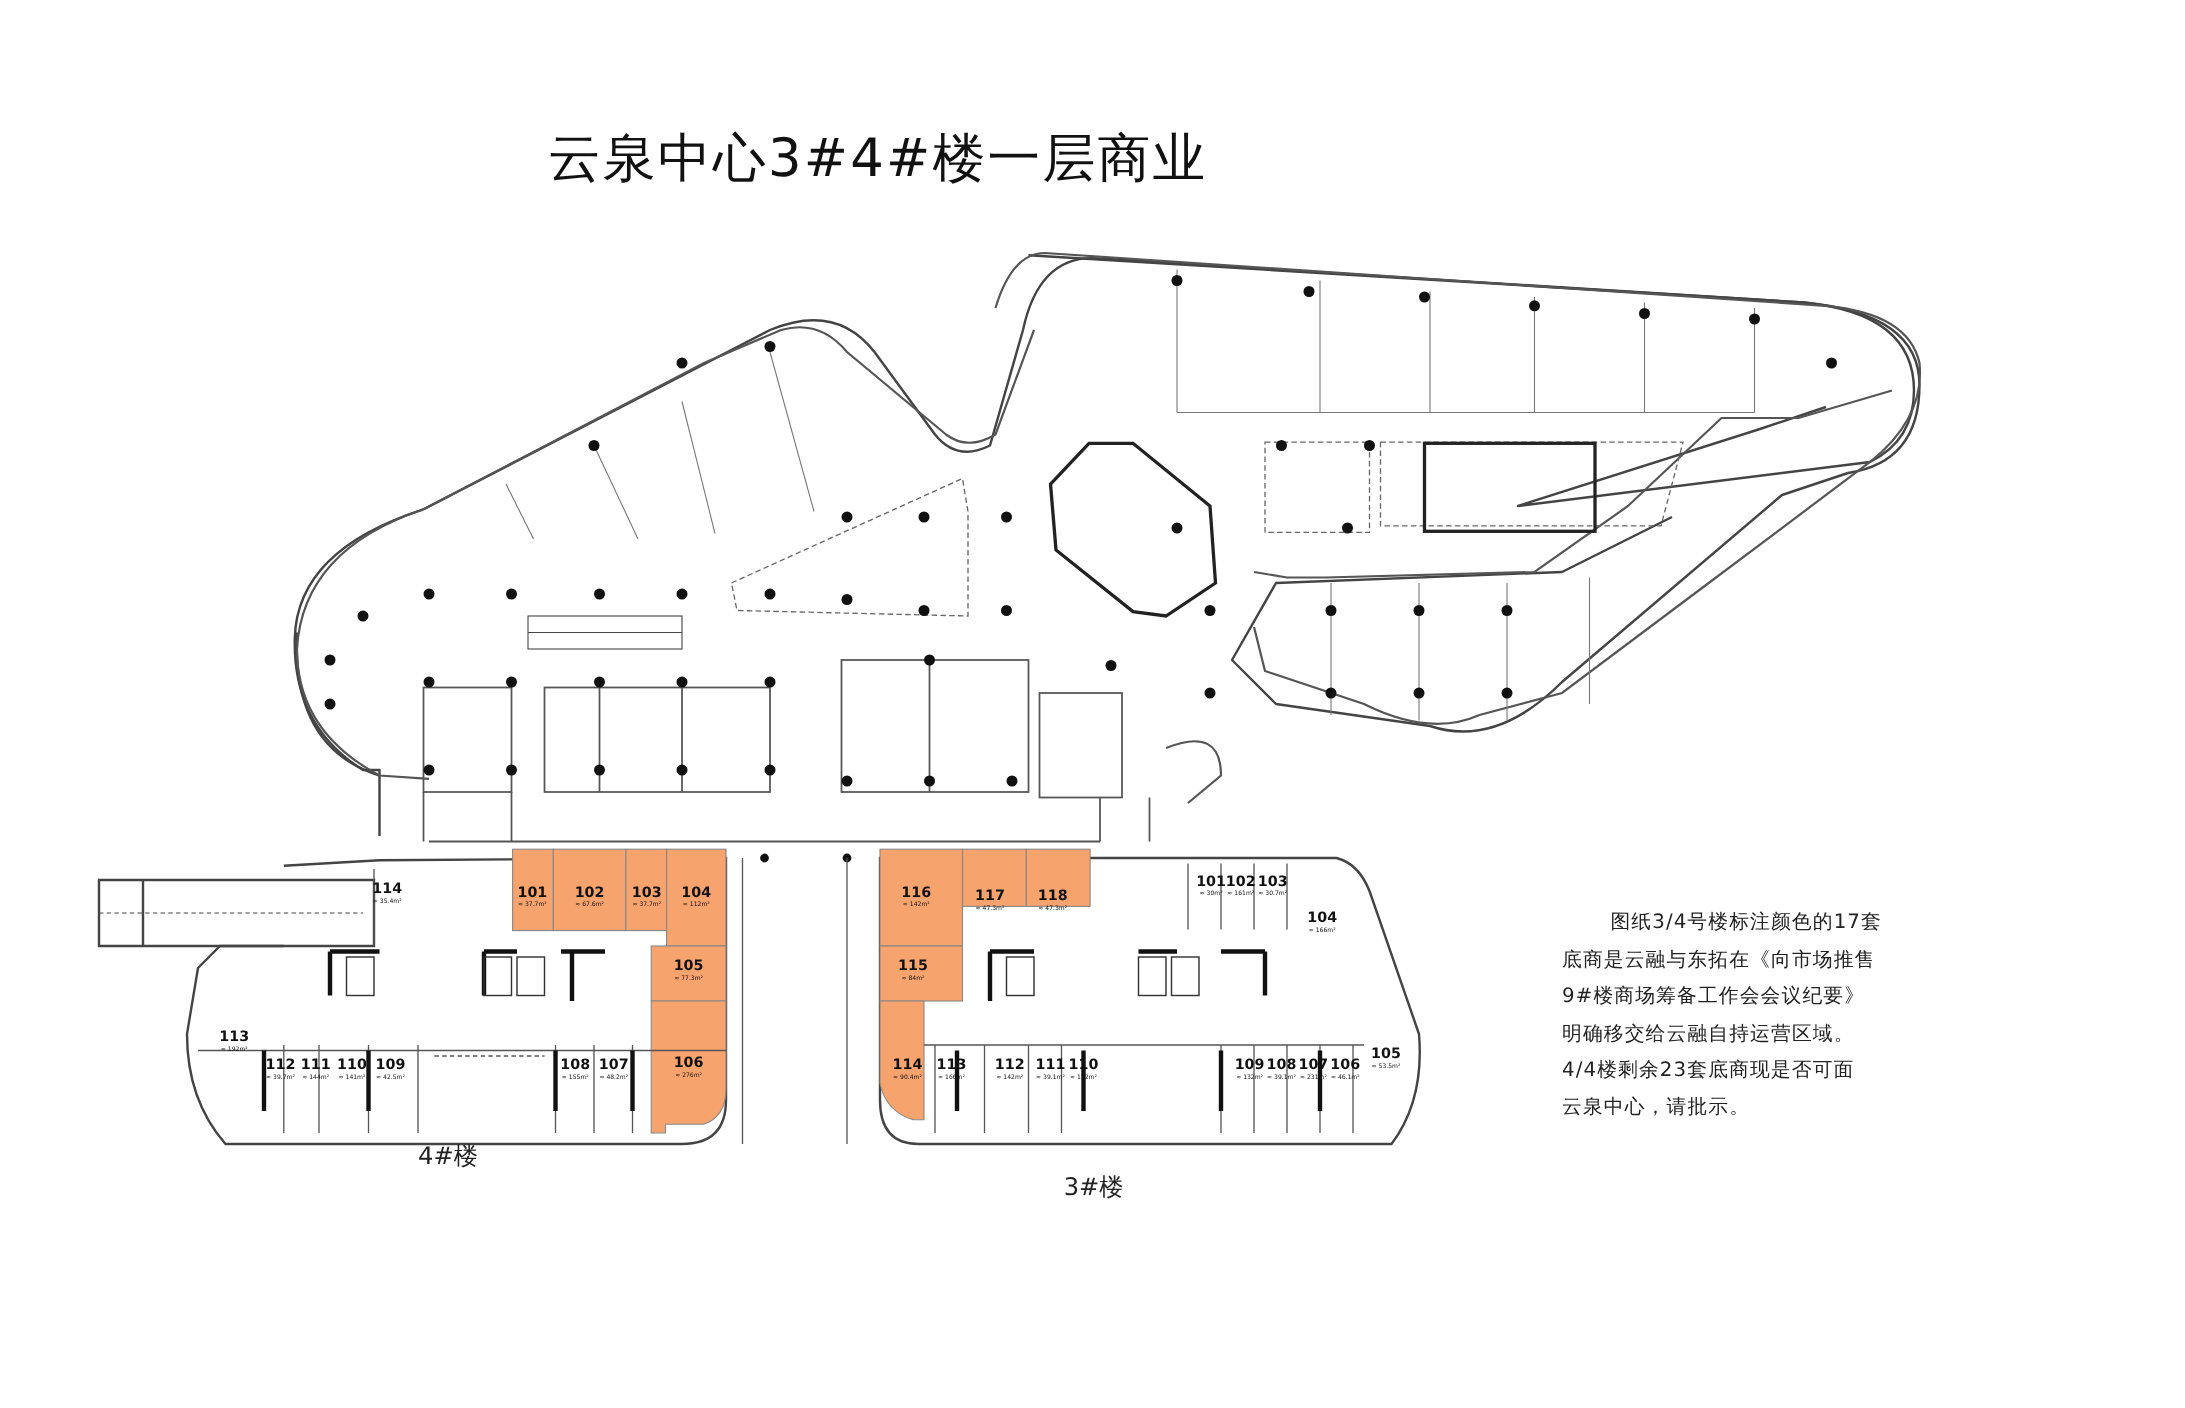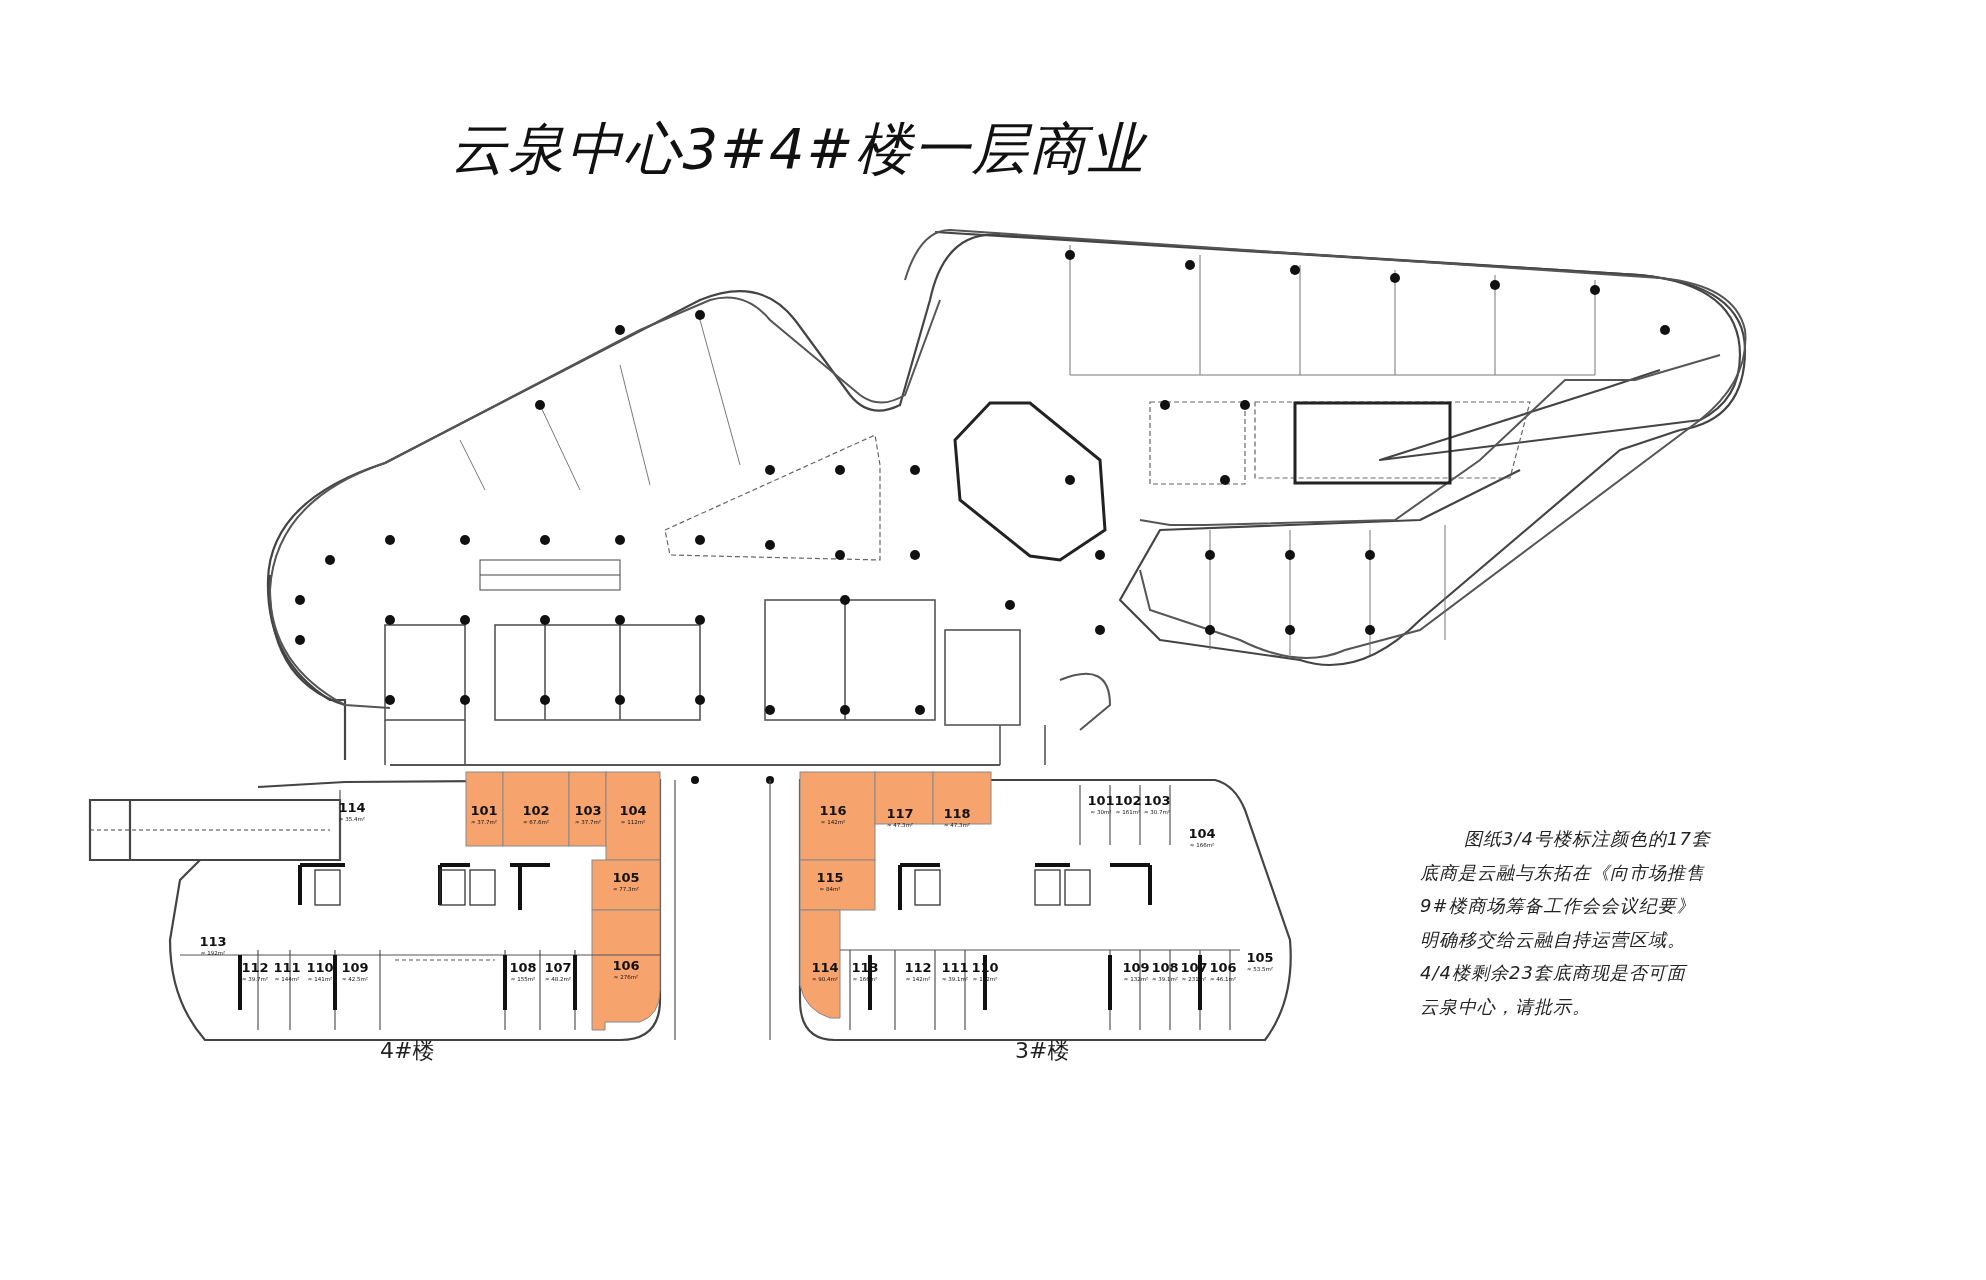--- a/index.html
+++ b/index.html
@@ -1,24 +1,24 @@
 <!DOCTYPE html>
 <html><head>
 <meta charset="utf-8">
 <style>
   html, body { margin:0; padding:0; background:#ffffff; }
   body { width:1986px; height:1280px; position:relative; overflow:hidden;
          font-family:"DejaVu Sans", sans-serif; color:#111; }
   .title { position:absolute; left:0; width:1596px; top:112px; text-align:center;
-           font-size:56px; letter-spacing:2px; font-weight:normal; color:#111;font-style:italic; }
+           font-size:48px; letter-spacing:2px; font-weight:normal; color:#111; }
   .plan { position:absolute; left:0; top:0; width:1986px; height:1280px; }
   .bld-label { position:absolute; font-size:22px; color:#222; top:1036px; }
   .note { position:absolute; left:1420px; top:822px; width:300px;
           font-size:18px; line-height:33.5px; color:#222; letter-spacing:1px; }
-  .note p { margin:0; white-space:nowrap;font-style:italic; }
+  .note p { margin:0; white-space:nowrap; }
   .note p.first { text-indent:44px; }
   .unit-no { font-family:"DejaVu Sans", sans-serif; font-weight:bold; font-size:13px; fill:#111; text-anchor:middle; }
   .unit-area { font-family:"DejaVu Sans", sans-serif; font-size:5.5px; fill:#111; text-anchor:middle; }
 </style>
 </head>
 <body>
 
 <div class="title">云泉中心3#4#楼一层商业</div>
 
 <svg class="plan" viewBox="0 0 1986 1280" xmlns="http://www.w3.org/2000/svg">
@@ -288,21 +288,21 @@
     <text class="unit-no" x="833" y="815">116</text>
     <text class="unit-area" x="833" y="824">≈ 142m²</text>
     <text class="unit-no" x="900" y="818">117</text>
     <text class="unit-area" x="900" y="827">≈ 47.3m²</text>
     <text class="unit-no" x="957" y="818">118</text>
     <text class="unit-area" x="957" y="827">≈ 47.3m²</text>
   </g>
 </svg>
 
 <div class="bld-label" style="left:380px;text-align:center;">4#楼</div>
-<div class="bld-label" style="left:1015px;">3#楼</div>
+<div class="bld-label" style="left:967px;margin-top:28px;">3#楼</div>
 
 <div class="note">
   <p class="first">图纸3/4号楼标注颜色的17套</p>
   <p>底商是云融与东拓在《向市场推售</p>
   <p>9#楼商场筹备工作会会议纪要》</p>
   <p>明确移交给云融自持运营区域。</p>
   <p>4/4楼剩余23套底商现是否可面</p>
   <p>云泉中心，请批示。</p>
 </div>
 

